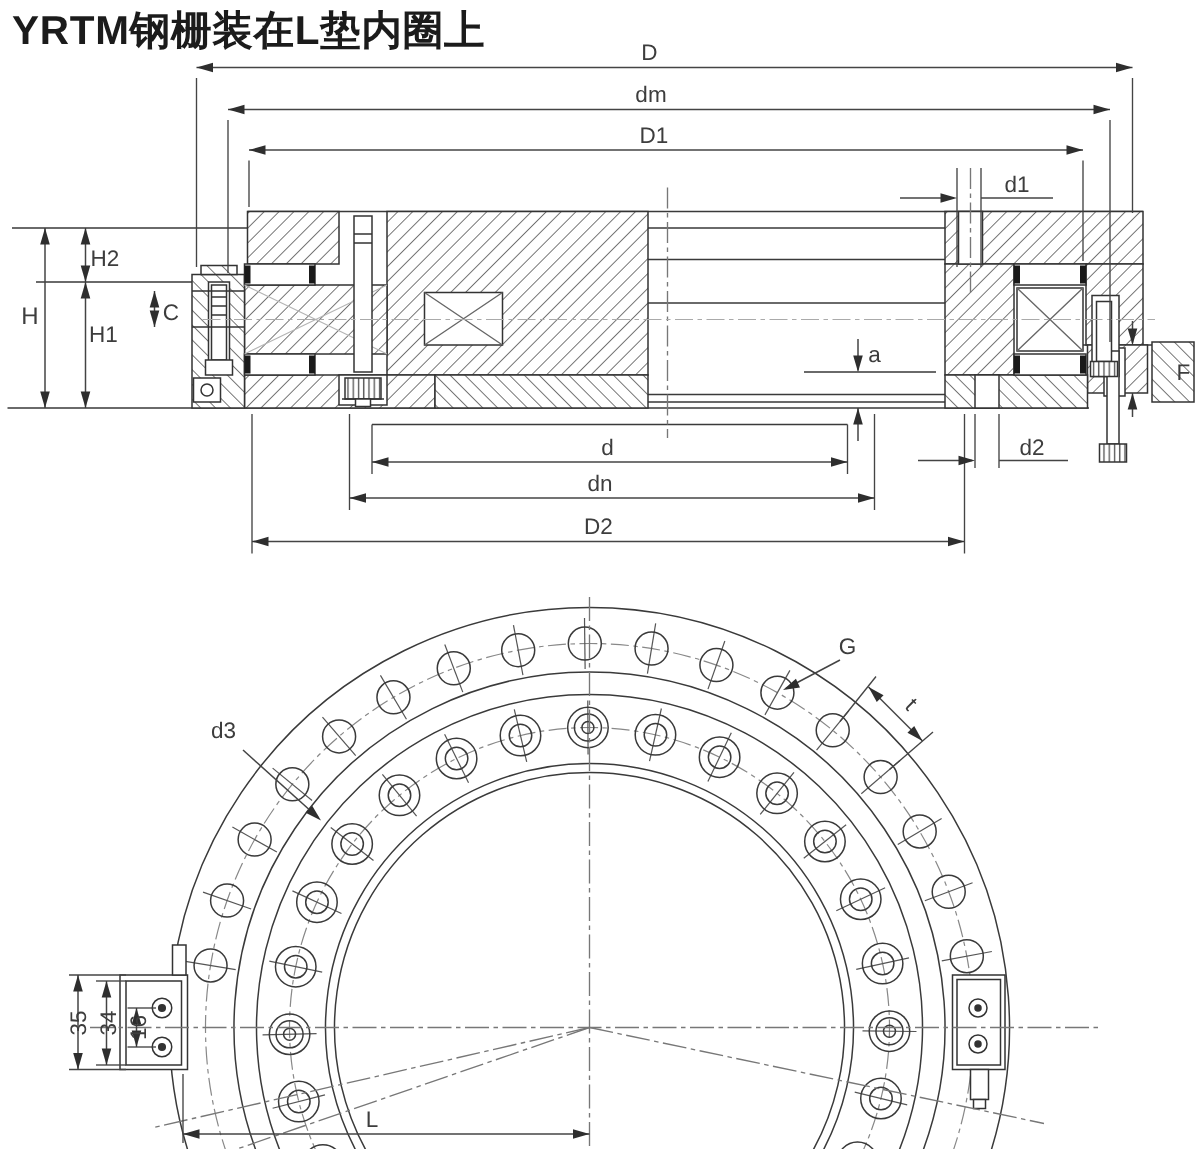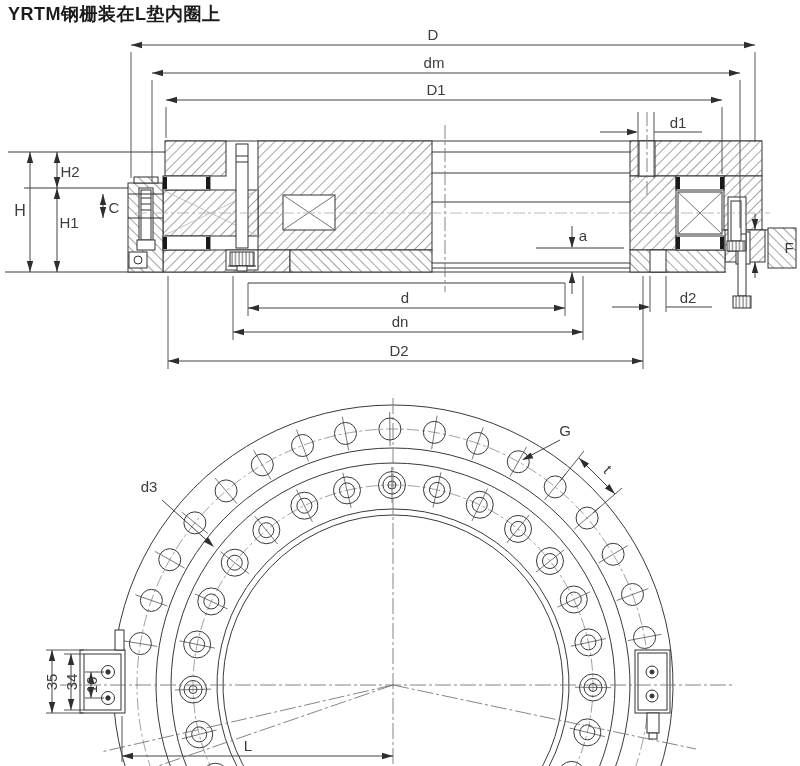--- a/index.html
+++ b/index.html
@@ -1,18 +1,18 @@
 <!DOCTYPE html>
 <html><head>
 <meta charset="utf-8">
 <style>
   html,body{margin:0;padding:0;background:#ffffff;}
   .canvas{position:relative;width:800px;height:766px;background:#fff;overflow:hidden;
           font-family:"Liberation Sans", sans-serif;}
-  .title{position:absolute;left:8px;top:2px;font-size:18px;font-weight:bold;color:#1b1b1b;
+  .title{position:absolute;left:8px;top:2px;font-size:27px;font-weight:bold;color:#1b1b1b;
          letter-spacing:0.5px;white-space:nowrap;}
   svg{position:absolute;left:0;top:0;}
   text{font-family:"Liberation Sans", sans-serif;fill:#3d3d3d;}
 </style>
 </head>
 <body>
 
 <div class="canvas">
   <div class="title">YRTM钢栅装在L垫内圈上</div>
 

